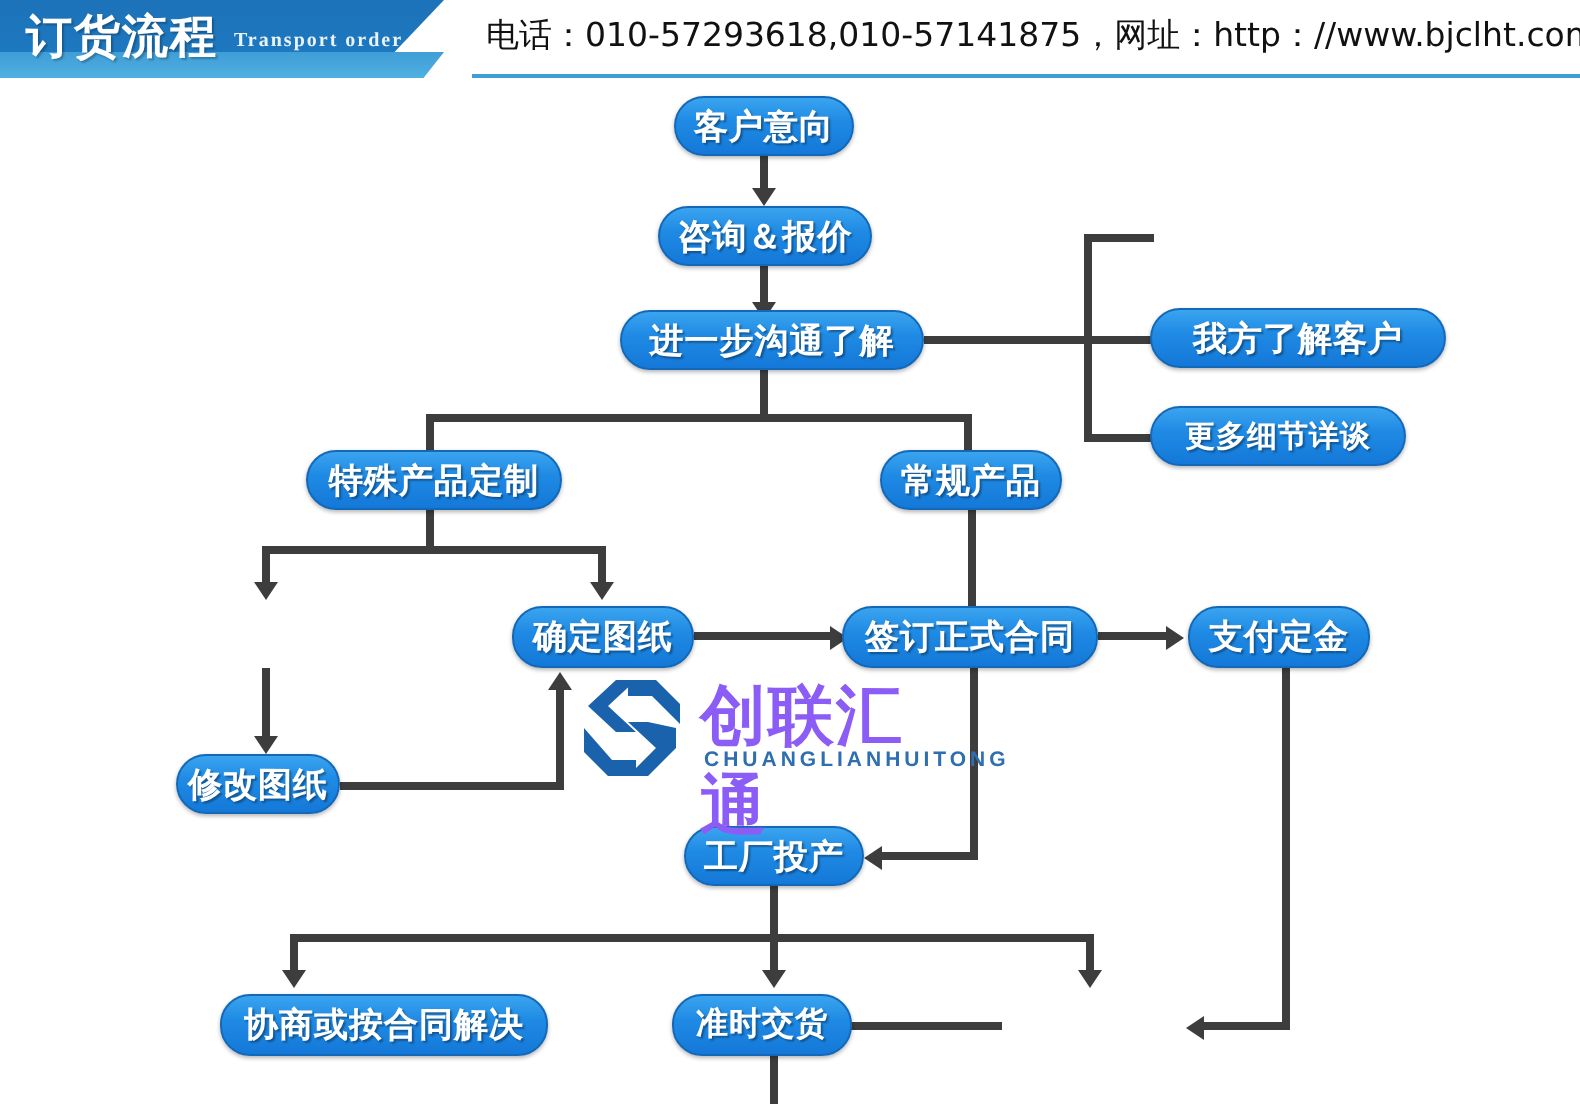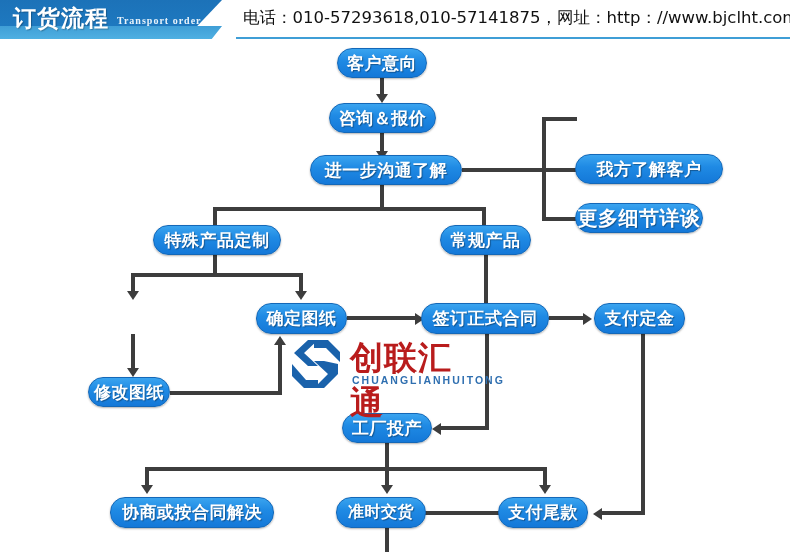--- a/index.html
+++ b/index.html
@@ -50,21 +50,21 @@
   .ah-u{border-left:6px solid transparent;border-right:6px solid transparent;
         border-bottom:9px solid #3d3d3d;}
   .ah-r{border-top:6px solid transparent;border-bottom:6px solid transparent;
         border-left:9px solid #3d3d3d;}
   .ah-l{border-top:6px solid transparent;border-bottom:6px solid transparent;
         border-right:9px solid #3d3d3d;}
 
   
   .logo{position:absolute;left:288px;top:338px;width:196px;height:56px;z-index:4;}
   .logo-txt{position:absolute;left:62px;top:-2px;font-size:33px;font-weight:bold;
-            color:#b91c1c;letter-spacing:1px;
+            color:#8b5cf6;letter-spacing:1px;
             font-family:"DejaVu Sans","Liberation Sans",sans-serif;}
   .logo-sub{position:absolute;left:64px;top:36px;font-size:10.5px;font-weight:bold;
             color:#2f6fb0;letter-spacing:2.0px;
             font-family:"Liberation Sans",sans-serif;}
 </style>
 </head>
 <body>
 
 <div id="stage">
 
@@ -148,21 +148,21 @@
 
   <div class="box" style="left:310px;top:155px;width:152px;height:30px;font-size:17px;">
     <span>进一步沟通了解</span>
   </div>
 
 
   <div class="box" style="left:575px;top:154px;width:148px;height:30px;font-size:17px;">
     <span>我方了解客户</span>
   </div>
 
-  <div class="box" style="left:575px;top:203px;width:128px;height:30px;font-size:20px;text-align:center;">
+  <div class="box" style="left:575px;top:203px;width:128px;height:30px;font-size:15px;text-align:center;">
     <span>更多细节详谈</span>
   </div>
 
   <div class="box" style="left:153px;top:225px;width:128px;height:30px;font-size:17px;">
     <span>特殊产品定制</span>
   </div>
 
   <div class="box" style="left:440px;top:225px;width:91px;height:30px;font-size:17px;">
     <span>常规产品</span>
   </div>
@@ -189,23 +189,20 @@
   </div>
 
   <div class="box" style="left:74px;top:497px;width:164px;height:31px;font-size:17px;margin-left:36px;">
     <span>协商或按合同解决</span>
   </div>
 
   <div class="box" style="left:336px;top:497px;width:90px;height:31px;font-size:16px;">
     <span>准时交货</span>
   </div>
 
-  <div class="box" style="left:498px;top:497px;width:90px;height:31px;font-size:17px;">
-    <span>支付尾款</span>
-  </div>
 
   <div class="logo">
     <svg width="56" height="52" viewBox="0 0 56 52">
       <g fill="#1a62ab">
         <path d="M6 15 L20 2 L30 2 L16 15 L30 28 L20 28 Z"></path>
         <path d="M26 2 L40 2 L52 14 L52 24 L38 10 L26 10 Z"></path>
         <path d="M50 26 L50 36 L36 50 L26 50 L40 36 L26 23 L36 23 Z"></path>
         <path d="M4 26 L4 38 L16 50 L30 50 L30 42 L18 42 Z"></path>
       </g>
     </svg>

